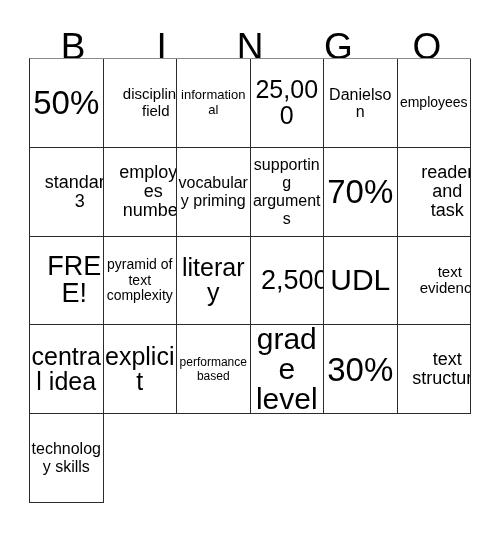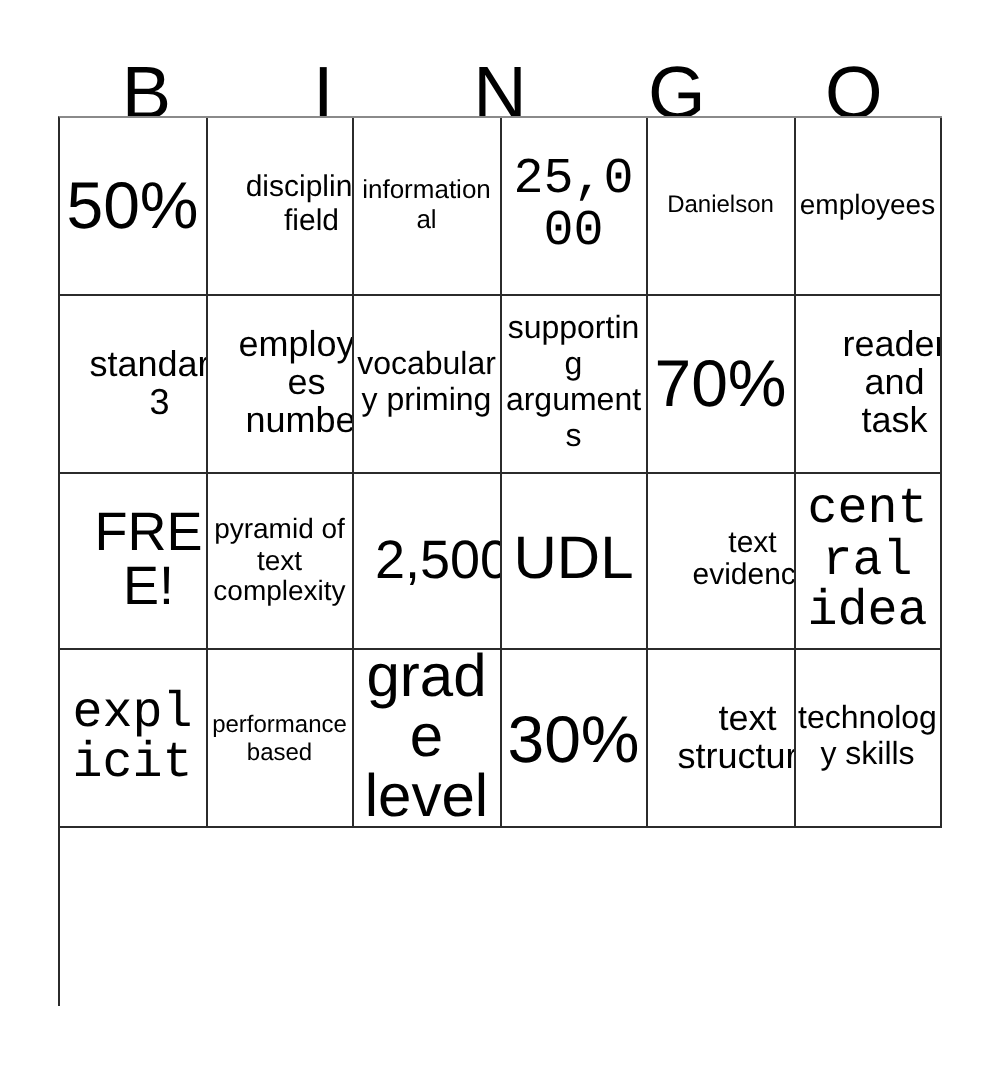--- a/index.html
+++ b/index.html
@@ -81,23 +81,23 @@
     overflow-wrap: break-word;
     hyphens: none;
   }
 
   
   .fs-xs   { font-size: 12px; line-height: 1.18; }
   .fs-sm   { font-size: 13px; line-height: 1.14; }
   .fs-smp  { font-size: 14px; line-height: 1.14; }
   .fs-md   { font-size: 16px; line-height: 1.12; }
   .fs-mdp  { font-size: 15px; line-height: 1.10; padding-left: 32px; }
-  .fs-lg   { font-size: 12px; line-height: 1.08; }
+  .fs-lg   { font-size: 16px; line-height: 1.08; }
   .fs-xl   { font-size: 18px; line-height: 1.06; margin-left: 27px; }
-  .fs-2xl  { font-size: 25px; line-height: 1.02; font-family: Liberation Mono, monospace; }
+  .fs-2xl  { font-size: 25px; line-height: 1.02; }
   .fs-3xl  { font-size: 27px; line-height: 1.02; padding-left: 16px; }
   .fs-4xl  { font-size: 30px; line-height: 1.00; }
   .fs-5xl  { font-size: 33px; line-height: 1.00; }
 </style>
 </head>
 <body>
 
 <div id="card">
 
   <div id="header-row">
@@ -145,20 +145,23 @@
       <div class="cell">
         <span class="cell-text fs-xl">reader and task</span>
       </div>
       <div class="cell">
         <span class="cell-text fs-3xl">FREE!</span>
       </div>
       <div class="cell">
         <span class="cell-text fs-smp">pyramid of text complexity</span>
       </div>
       <div class="cell">
+        <span class="cell-text fs-2xl">literary</span>
+      </div>
+      <div class="cell">
         <span class="cell-text fs-3xl">2,500</span>
       </div>
       <div class="cell">
         <span class="cell-text fs-4xl">UDL</span>
       </div>
       <div class="cell">
         <span class="cell-text fs-mdp">text evidence</span>
       </div>
       <div class="cell">
         <span class="cell-text fs-2xl">central idea</span>

